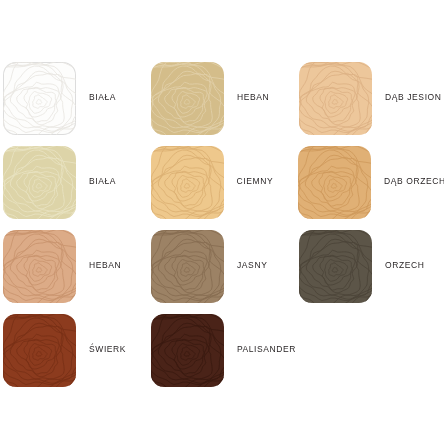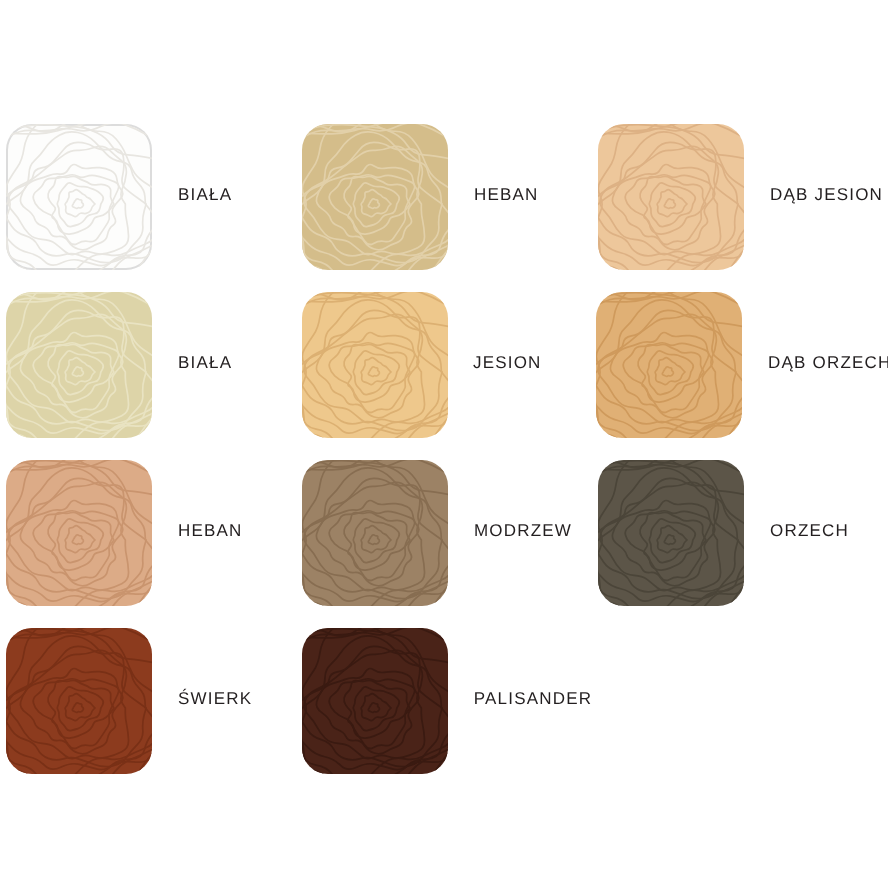--- a/index.html
+++ b/index.html
@@ -160,21 +160,21 @@
             <path d="M70.06,40.00 Q70.06,40.00 69.08,43.52 Q68.09,47.04 68.41,51.16 Q68.72,55.28 65.75,58.20 Q62.79,61.12 60.30,64.61 Q57.80,68.10 53.28,69.02 Q48.76,69.93 44.19,68.25 Q39.63,66.57 36.16,65.43 Q32.69,64.29 28.69,65.41 Q24.70,66.52 21.10,65.18 Q17.51,63.84 15.81,60.55 Q14.11,57.26 9.61,55.84 Q5.11,54.43 2.84,51.10 Q0.58,47.77 -1.68,43.88 Q-3.95,40.00 -0.33,36.41 Q3.30,32.83 8.21,31.07 Q13.12,29.32 13.51,25.94 Q13.89,22.57 17.70,21.95 Q21.51,21.32 23.70,18.80 Q25.89,16.27 28.84,12.73 Q31.80,9.20 36.00,9.21 Q40.20,9.23 43.75,11.36 Q47.30,13.50 52.65,12.57 Q58.00,11.64 58.68,16.61 Q59.36,21.59 58.30,25.83 Q57.25,30.08 59.63,32.19 Q62.01,34.30 66.03,37.15 Z" fill="none" stroke="#dcb072" stroke-width="0.85"></path>
             <path d="M69.71,40.00 Q69.71,40.00 73.31,44.49 Q76.90,48.97 73.62,52.50 Q70.33,56.03 69.28,60.72 Q68.23,65.41 62.08,65.55 Q55.93,65.69 52.73,68.72 Q49.53,71.75 44.74,70.32 Q39.94,68.89 36.11,68.09 Q32.28,67.28 27.34,69.60 Q22.39,71.92 19.30,68.72 Q16.20,65.52 11.36,64.38 Q6.51,63.25 3.26,60.03 Q0.01,56.81 -3.27,53.07 Q-6.56,49.33 -3.65,44.67 Q-0.73,40.00 3.94,37.00 Q8.61,33.99 10.02,31.26 Q11.42,28.52 11.52,24.65 Q11.62,20.78 14.38,18.23 Q17.14,15.68 19.76,11.87 Q22.38,8.05 26.68,5.63 Q30.98,3.20 35.86,4.26 Q40.73,5.32 44.26,8.83 Q47.78,12.35 50.40,15.21 Q53.02,18.06 57.50,18.79 Q61.98,19.52 62.77,23.33 Q63.56,27.13 66.40,29.92 Q69.24,32.71 69.48,36.35 Z" fill="none" stroke="#dcb072" stroke-width="0.85"></path>
             <path d="M86.27,40.00 Q86.27,40.00 81.37,44.44 Q76.48,48.88 75.57,53.47 Q74.66,58.06 69.45,60.16 Q64.24,62.26 60.32,64.28 Q56.40,66.30 51.42,65.40 Q46.45,64.51 43.12,66.13 Q39.79,67.74 35.36,72.41 Q30.94,77.09 25.04,78.32 Q19.15,79.54 16.13,74.53 Q13.11,69.51 7.07,68.54 Q1.03,67.57 0.35,62.27 Q-0.33,56.97 -0.53,52.51 Q-0.74,48.06 1.13,44.03 Q2.99,40.00 1.06,35.96 Q-0.87,31.91 1.30,28.36 Q3.48,24.81 5.80,21.42 Q8.13,18.03 9.01,12.18 Q9.89,6.34 13.87,1.87 Q17.84,-2.60 23.84,-3.90 Q29.83,-5.21 35.39,-0.72 Q40.95,3.76 46.25,3.62 Q51.56,3.48 54.94,7.35 Q58.32,11.22 60.00,15.49 Q61.68,19.75 63.39,23.08 Q65.09,26.41 69.17,29.12 Q73.26,31.83 79.76,35.91 Z" fill="none" stroke="#dcb072" stroke-width="0.85"></path>
             <path d="M82.37,40.00 Q82.37,40.00 84.51,45.55 Q86.65,51.11 81.74,55.09 Q76.83,59.07 74.03,63.42 Q71.22,67.77 63.77,66.98 Q56.32,66.19 52.89,68.90 Q49.47,71.60 45.22,74.04 Q40.98,76.48 35.86,77.47 Q30.75,78.46 23.32,82.82 Q15.89,87.19 11.02,82.83 Q6.16,78.47 1.70,74.51 Q-2.77,70.56 -3.85,64.84 Q-4.93,59.11 -2.31,53.47 Q0.30,47.83 -1.84,43.92 Q-3.99,40.00 -1.49,36.16 Q1.01,32.33 -2.77,26.23 Q-6.56,20.13 -6.09,13.65 Q-5.63,7.18 0.18,4.24 Q5.99,1.31 12.50,0.72 Q19.00,0.12 24.84,0.54 Q30.67,0.95 35.91,1.59 Q41.15,2.22 45.67,4.46 Q50.19,6.70 52.80,10.84 Q55.40,14.99 60.97,15.46 Q66.54,15.92 73.92,17.39 Q81.29,18.85 84.69,23.71 Q88.09,28.58 85.23,34.29 Z" fill="none" stroke="#dcb072" stroke-width="0.85"></path>
             <path d="M89.77,40.00 Q89.77,40.00 86.69,45.22 Q83.61,50.44 80.12,54.71 Q76.63,58.97 71.55,61.50 Q66.47,64.02 62.01,65.91 Q57.56,67.79 54.41,71.80 Q51.26,75.81 46.73,80.57 Q42.19,85.33 35.34,90.16 Q28.50,94.98 21.74,92.14 Q14.99,89.30 8.97,85.96 Q2.95,82.61 2.16,74.96 Q1.37,67.30 -2.86,63.71 Q-7.09,60.12 -5.80,54.50 Q-4.50,48.88 -3.83,44.44 Q-3.16,40.00 -10.65,34.06 Q-18.14,28.13 -14.13,23.29 Q-10.13,18.46 -6.71,13.74 Q-3.30,9.02 1.93,5.91 Q7.15,2.80 13.83,3.24 Q20.52,3.68 25.65,2.70 Q30.78,1.73 35.82,3.03 Q40.87,4.32 47.34,1.27 Q53.80,-1.77 59.50,0.29 Q65.20,2.36 70.56,5.45 Q75.92,8.53 80.74,12.69 Q85.56,16.86 84.78,23.16 Q84.00,29.47 86.89,34.74 Z" fill="none" stroke="#dcb072" stroke-width="0.85"></path>
             <path d="M87.67,40.00 Q87.67,40.00 82.31,44.49 Q76.95,48.98 76.76,53.96 Q76.56,58.94 73.18,62.80 Q69.81,66.65 66.80,71.24 Q63.80,75.84 60.27,82.26 Q56.75,88.68 50.11,91.75 Q43.48,94.82 36.40,91.89 Q29.32,88.97 22.51,88.30 Q15.70,87.62 10.76,83.26 Q5.82,78.90 3.47,73.20 Q1.11,67.50 0.91,61.99 Q0.71,56.48 -1.85,52.67 Q-4.41,48.86 -11.54,44.43 Q-18.67,40.00 -19.87,33.74 Q-21.07,27.48 -16.04,22.77 Q-11.00,18.05 -10.27,11.08 Q-9.53,4.11 -0.29,4.61 Q8.94,5.12 14.96,4.94 Q20.98,4.75 25.89,3.35 Q30.81,1.95 36.18,0.64 Q41.55,-0.67 48.36,-2.82 Q55.16,-4.96 63.76,-5.92 Q72.36,-6.88 79.04,-3.03 Q85.71,0.81 85.38,8.95 Q85.05,17.09 84.56,23.28 Q84.06,29.46 85.86,34.73 Z" fill="none" stroke="#dcb072" stroke-width="0.85"></path>
             <path d="M93.04,40.00 Q93.04,40.00 92.86,46.22 Q92.68,52.43 90.26,58.32 Q87.84,64.21 85.22,70.47 Q82.59,76.73 77.60,81.97 Q72.62,87.20 67.26,93.99 Q61.90,100.77 52.33,95.16 Q42.76,89.56 35.98,89.69 Q29.20,89.81 22.67,88.20 Q16.14,86.59 13.96,78.91 Q11.77,71.23 4.22,71.12 Q-3.33,71.00 -6.63,66.23 Q-9.93,61.45 -14.32,56.72 Q-18.70,52.00 -27.50,46.00 Q-36.31,40.00 -32.93,32.81 Q-29.54,25.62 -21.99,21.04 Q-14.43,16.45 -12.01,10.26 Q-9.58,4.06 -2.70,1.53 Q4.19,-1.01 12.77,2.30 Q21.34,5.61 25.85,2.14 Q30.36,-1.32 36.16,-2.48 Q41.95,-3.63 49.37,-6.20 Q56.79,-8.77 62.79,-5.52 Q68.79,-2.27 75.28,0.82 Q81.77,3.92 86.09,9.25 Q90.42,14.58 90.58,21.29 Q90.74,27.99 91.89,34.00 Z" fill="none" stroke="#dcb072" stroke-width="0.85"></path>
             <path d="M90.08,40.00 Q90.08,40.00 94.66,46.93 Q99.23,53.87 92.03,58.34 Q84.83,62.80 84.97,70.76 Q85.11,78.71 78.44,82.41 Q71.77,86.11 64.90,88.91 Q58.04,91.71 50.45,90.97 Q42.85,90.23 36.16,89.06 Q29.46,87.89 24.49,83.29 Q19.51,78.69 13.26,78.03 Q7.01,77.37 2.32,73.81 Q-2.38,70.26 -11.18,68.20 Q-19.98,66.14 -24.08,60.11 Q-28.19,54.08 -34.34,47.04 Q-40.48,40.00 -34.53,32.92 Q-28.59,25.83 -23.59,20.17 Q-18.59,14.51 -14.89,8.65 Q-11.20,2.79 -3.67,0.68 Q3.85,-1.44 10.58,-2.64 Q17.31,-3.84 22.73,-10.71 Q28.14,-17.57 36.06,-17.97 Q43.97,-18.37 51.65,-16.56 Q59.33,-14.74 69.01,-14.88 Q78.69,-15.03 80.13,-5.48 Q81.58,4.07 85.99,9.33 Q90.40,14.59 89.05,21.63 Q87.71,28.66 88.89,34.33 Z" fill="none" stroke="#dcb072" stroke-width="0.85"></path>
           </svg>
         </div>
-        <div class="label">JESION</div>
+        <div class="label">CIEMNY</div>
       </div>
       <div class="cell">
         <div class="swatch" style="background: rgb(224, 176, 117);">
           <svg viewBox="0 0 73 73" preserveAspectRatio="none">
             <path d="M38.59,40.00 Q38.59,40.00 38.69,40.31 Q38.80,40.61 38.58,40.86 Q38.35,41.10 38.19,41.34 Q38.02,41.59 37.76,41.76 Q37.50,41.93 37.18,41.98 Q36.86,42.02 36.55,41.86 Q36.23,41.70 35.96,41.98 Q35.69,42.25 35.40,42.17 Q35.11,42.08 34.81,42.00 Q34.52,41.91 34.24,41.76 Q33.96,41.61 33.57,41.46 Q33.19,41.31 33.16,40.97 Q33.13,40.63 33.43,40.32 Q33.73,40.00 33.72,39.75 Q33.71,39.50 33.96,39.33 Q34.20,39.16 34.19,38.86 Q34.18,38.57 34.45,38.46 Q34.73,38.36 34.86,38.01 Q35.00,37.66 35.33,37.54 Q35.65,37.42 35.99,37.52 Q36.32,37.63 36.59,37.81 Q36.86,37.99 37.24,37.95 Q37.62,37.91 37.81,38.17 Q37.99,38.43 37.86,38.81 Q37.72,39.20 37.98,39.35 Q38.24,39.51 38.42,39.75 Z" fill="none" stroke="#cf9a5c" stroke-width="0.85"></path>
             <path d="M44.47,40.00 Q44.47,40.00 43.71,40.76 Q42.95,41.53 42.76,42.30 Q42.57,43.07 41.95,43.63 Q41.32,44.19 40.56,44.55 Q39.80,44.90 38.87,44.73 Q37.94,44.56 37.29,44.62 Q36.64,44.68 35.87,45.64 Q35.10,46.59 34.30,46.22 Q33.51,45.85 32.73,45.53 Q31.95,45.22 31.03,44.93 Q30.10,44.65 29.92,43.79 Q29.73,42.93 29.93,42.11 Q30.12,41.29 29.70,40.65 Q29.28,40.00 29.93,39.41 Q30.58,38.81 30.73,38.21 Q30.87,37.61 31.26,37.09 Q31.64,36.56 31.48,35.27 Q31.33,33.98 32.38,33.98 Q33.44,33.99 34.21,33.24 Q34.98,32.49 35.92,33.08 Q36.86,33.67 37.50,34.34 Q38.13,35.00 38.83,35.22 Q39.54,35.44 39.90,36.04 Q40.27,36.64 41.14,36.91 Q42.02,37.19 42.52,37.83 Q43.02,38.46 43.74,39.23 Z" fill="none" stroke="#cf9a5c" stroke-width="0.85"></path>
             <path d="M47.43,40.00 Q47.43,40.00 47.20,41.20 Q46.98,42.41 46.39,43.49 Q45.80,44.58 44.20,44.89 Q42.59,45.20 41.59,45.55 Q40.58,45.91 39.97,46.88 Q39.35,47.86 38.35,48.87 Q37.35,49.88 35.94,50.32 Q34.53,50.75 32.78,51.20 Q31.03,51.65 30.11,50.22 Q29.18,48.79 28.20,47.86 Q27.22,46.92 26.81,45.70 Q26.40,44.49 26.49,43.27 Q26.59,42.06 25.96,41.03 Q25.33,40.00 25.91,38.96 Q26.49,37.91 26.49,36.73 Q26.48,35.56 27.04,34.47 Q27.60,33.38 28.47,32.39 Q29.33,31.41 30.32,30.19 Q31.30,28.97 33.02,29.90 Q34.75,30.84 35.96,31.12 Q37.17,31.40 38.46,31.30 Q39.75,31.19 40.94,31.65 Q42.13,32.10 43.48,32.57 Q44.84,33.03 46.06,33.88 Q47.28,34.73 48.19,35.93 Q49.09,37.13 48.26,38.56 Z" fill="none" stroke="#cf9a5c" stroke-width="0.85"></path>
             <path d="M53.93,40.00 Q53.93,40.00 52.74,41.71 Q51.56,43.41 50.06,44.64 Q48.57,45.87 46.41,46.19 Q44.25,46.50 43.74,47.92 Q43.24,49.33 42.13,50.55 Q41.01,51.76 39.41,52.50 Q37.81,53.25 35.89,54.06 Q33.97,54.88 31.76,55.02 Q29.54,55.16 27.81,53.97 Q26.08,52.79 25.88,50.46 Q25.68,48.14 23.89,47.31 Q22.10,46.49 23.74,44.41 Q25.38,42.33 24.07,41.16 Q22.76,40.00 21.76,38.33 Q20.76,36.66 21.09,34.92 Q21.42,33.19 22.88,32.00 Q24.34,30.81 24.66,28.31 Q24.99,25.80 27.71,26.38 Q30.44,26.95 32.25,26.37 Q34.06,25.79 35.86,26.82 Q37.66,27.86 39.16,28.45 Q40.67,29.04 41.91,29.91 Q43.15,30.78 46.00,30.33 Q48.85,29.87 50.80,31.02 Q52.74,32.18 52.33,34.34 Q51.92,36.51 52.92,38.25 Z" fill="none" stroke="#cf9a5c" stroke-width="0.85"></path>
             <path d="M52.63,40.00 Q52.63,40.00 51.90,41.66 Q51.17,43.33 51.58,45.40 Q52.00,47.47 50.96,49.22 Q49.91,50.97 48.65,52.82 Q47.38,54.67 45.80,56.97 Q44.22,59.28 41.35,58.75 Q38.49,58.21 35.79,59.72 Q33.10,61.23 31.22,58.42 Q29.34,55.62 28.11,53.69 Q26.88,51.76 25.90,50.24 Q24.93,48.73 24.23,47.27 Q23.54,45.82 20.98,44.84 Q18.42,43.86 16.36,41.93 Q14.31,40.00 13.73,37.49 Q13.14,34.99 15.61,33.31 Q18.08,31.63 18.91,29.41 Q19.75,27.19 22.92,27.20 Q26.08,27.22 28.05,26.59 Q30.01,25.96 31.99,25.51 Q33.96,25.07 35.86,26.12 Q37.75,27.17 40.00,26.26 Q42.24,25.35 44.47,25.79 Q46.69,26.22 49.10,26.99 Q51.52,27.77 54.38,28.92 Q57.25,30.08 55.92,33.00 Q54.59,35.92 53.61,37.96 Z" fill="none" stroke="#cf9a5c" stroke-width="0.85"></path>
             <path d="M54.91,40.00 Q54.91,40.00 53.68,41.80 Q52.44,43.61 54.07,46.40 Q55.70,49.20 53.53,50.65 Q51.36,52.11 50.80,55.23 Q50.24,58.36 47.43,59.29 Q44.61,60.21 41.91,61.86 Q39.21,63.51 36.14,62.52 Q33.06,61.53 31.15,58.71 Q29.23,55.89 26.17,56.25 Q23.11,56.62 21.97,54.29 Q20.84,51.95 17.93,50.87 Q15.03,49.79 14.29,47.36 Q13.55,44.92 10.06,42.46 Q6.56,40.00 7.34,36.94 Q8.11,33.88 9.97,31.30 Q11.83,28.71 15.48,27.71 Q19.13,26.70 21.63,25.70 Q24.13,24.69 26.95,25.04 Q29.77,25.39 31.46,22.26 Q33.15,19.13 35.76,20.86 Q38.38,22.59 41.08,22.15 Q43.79,21.72 46.87,21.86 Q49.96,22.01 52.58,23.43 Q55.21,24.86 55.49,27.81 Q55.77,30.76 57.59,32.82 Q59.41,34.87 57.16,37.43 Z" fill="none" stroke="#cf9a5c" stroke-width="0.85"></path>
@@ -228,21 +228,21 @@
             <path d="M70.06,40.00 Q70.06,40.00 69.08,43.52 Q68.09,47.04 68.41,51.16 Q68.72,55.28 65.75,58.20 Q62.79,61.12 60.30,64.61 Q57.80,68.10 53.28,69.02 Q48.76,69.93 44.19,68.25 Q39.63,66.57 36.16,65.43 Q32.69,64.29 28.69,65.41 Q24.70,66.52 21.10,65.18 Q17.51,63.84 15.81,60.55 Q14.11,57.26 9.61,55.84 Q5.11,54.43 2.84,51.10 Q0.58,47.77 -1.68,43.88 Q-3.95,40.00 -0.33,36.41 Q3.30,32.83 8.21,31.07 Q13.12,29.32 13.51,25.94 Q13.89,22.57 17.70,21.95 Q21.51,21.32 23.70,18.80 Q25.89,16.27 28.84,12.73 Q31.80,9.20 36.00,9.21 Q40.20,9.23 43.75,11.36 Q47.30,13.50 52.65,12.57 Q58.00,11.64 58.68,16.61 Q59.36,21.59 58.30,25.83 Q57.25,30.08 59.63,32.19 Q62.01,34.30 66.03,37.15 Z" fill="none" stroke="#876d51" stroke-width="0.85"></path>
             <path d="M69.71,40.00 Q69.71,40.00 73.31,44.49 Q76.90,48.97 73.62,52.50 Q70.33,56.03 69.28,60.72 Q68.23,65.41 62.08,65.55 Q55.93,65.69 52.73,68.72 Q49.53,71.75 44.74,70.32 Q39.94,68.89 36.11,68.09 Q32.28,67.28 27.34,69.60 Q22.39,71.92 19.30,68.72 Q16.20,65.52 11.36,64.38 Q6.51,63.25 3.26,60.03 Q0.01,56.81 -3.27,53.07 Q-6.56,49.33 -3.65,44.67 Q-0.73,40.00 3.94,37.00 Q8.61,33.99 10.02,31.26 Q11.42,28.52 11.52,24.65 Q11.62,20.78 14.38,18.23 Q17.14,15.68 19.76,11.87 Q22.38,8.05 26.68,5.63 Q30.98,3.20 35.86,4.26 Q40.73,5.32 44.26,8.83 Q47.78,12.35 50.40,15.21 Q53.02,18.06 57.50,18.79 Q61.98,19.52 62.77,23.33 Q63.56,27.13 66.40,29.92 Q69.24,32.71 69.48,36.35 Z" fill="none" stroke="#876d51" stroke-width="0.85"></path>
             <path d="M86.27,40.00 Q86.27,40.00 81.37,44.44 Q76.48,48.88 75.57,53.47 Q74.66,58.06 69.45,60.16 Q64.24,62.26 60.32,64.28 Q56.40,66.30 51.42,65.40 Q46.45,64.51 43.12,66.13 Q39.79,67.74 35.36,72.41 Q30.94,77.09 25.04,78.32 Q19.15,79.54 16.13,74.53 Q13.11,69.51 7.07,68.54 Q1.03,67.57 0.35,62.27 Q-0.33,56.97 -0.53,52.51 Q-0.74,48.06 1.13,44.03 Q2.99,40.00 1.06,35.96 Q-0.87,31.91 1.30,28.36 Q3.48,24.81 5.80,21.42 Q8.13,18.03 9.01,12.18 Q9.89,6.34 13.87,1.87 Q17.84,-2.60 23.84,-3.90 Q29.83,-5.21 35.39,-0.72 Q40.95,3.76 46.25,3.62 Q51.56,3.48 54.94,7.35 Q58.32,11.22 60.00,15.49 Q61.68,19.75 63.39,23.08 Q65.09,26.41 69.17,29.12 Q73.26,31.83 79.76,35.91 Z" fill="none" stroke="#876d51" stroke-width="0.85"></path>
             <path d="M82.37,40.00 Q82.37,40.00 84.51,45.55 Q86.65,51.11 81.74,55.09 Q76.83,59.07 74.03,63.42 Q71.22,67.77 63.77,66.98 Q56.32,66.19 52.89,68.90 Q49.47,71.60 45.22,74.04 Q40.98,76.48 35.86,77.47 Q30.75,78.46 23.32,82.82 Q15.89,87.19 11.02,82.83 Q6.16,78.47 1.70,74.51 Q-2.77,70.56 -3.85,64.84 Q-4.93,59.11 -2.31,53.47 Q0.30,47.83 -1.84,43.92 Q-3.99,40.00 -1.49,36.16 Q1.01,32.33 -2.77,26.23 Q-6.56,20.13 -6.09,13.65 Q-5.63,7.18 0.18,4.24 Q5.99,1.31 12.50,0.72 Q19.00,0.12 24.84,0.54 Q30.67,0.95 35.91,1.59 Q41.15,2.22 45.67,4.46 Q50.19,6.70 52.80,10.84 Q55.40,14.99 60.97,15.46 Q66.54,15.92 73.92,17.39 Q81.29,18.85 84.69,23.71 Q88.09,28.58 85.23,34.29 Z" fill="none" stroke="#876d51" stroke-width="0.85"></path>
             <path d="M89.77,40.00 Q89.77,40.00 86.69,45.22 Q83.61,50.44 80.12,54.71 Q76.63,58.97 71.55,61.50 Q66.47,64.02 62.01,65.91 Q57.56,67.79 54.41,71.80 Q51.26,75.81 46.73,80.57 Q42.19,85.33 35.34,90.16 Q28.50,94.98 21.74,92.14 Q14.99,89.30 8.97,85.96 Q2.95,82.61 2.16,74.96 Q1.37,67.30 -2.86,63.71 Q-7.09,60.12 -5.80,54.50 Q-4.50,48.88 -3.83,44.44 Q-3.16,40.00 -10.65,34.06 Q-18.14,28.13 -14.13,23.29 Q-10.13,18.46 -6.71,13.74 Q-3.30,9.02 1.93,5.91 Q7.15,2.80 13.83,3.24 Q20.52,3.68 25.65,2.70 Q30.78,1.73 35.82,3.03 Q40.87,4.32 47.34,1.27 Q53.80,-1.77 59.50,0.29 Q65.20,2.36 70.56,5.45 Q75.92,8.53 80.74,12.69 Q85.56,16.86 84.78,23.16 Q84.00,29.47 86.89,34.74 Z" fill="none" stroke="#876d51" stroke-width="0.85"></path>
             <path d="M87.67,40.00 Q87.67,40.00 82.31,44.49 Q76.95,48.98 76.76,53.96 Q76.56,58.94 73.18,62.80 Q69.81,66.65 66.80,71.24 Q63.80,75.84 60.27,82.26 Q56.75,88.68 50.11,91.75 Q43.48,94.82 36.40,91.89 Q29.32,88.97 22.51,88.30 Q15.70,87.62 10.76,83.26 Q5.82,78.90 3.47,73.20 Q1.11,67.50 0.91,61.99 Q0.71,56.48 -1.85,52.67 Q-4.41,48.86 -11.54,44.43 Q-18.67,40.00 -19.87,33.74 Q-21.07,27.48 -16.04,22.77 Q-11.00,18.05 -10.27,11.08 Q-9.53,4.11 -0.29,4.61 Q8.94,5.12 14.96,4.94 Q20.98,4.75 25.89,3.35 Q30.81,1.95 36.18,0.64 Q41.55,-0.67 48.36,-2.82 Q55.16,-4.96 63.76,-5.92 Q72.36,-6.88 79.04,-3.03 Q85.71,0.81 85.38,8.95 Q85.05,17.09 84.56,23.28 Q84.06,29.46 85.86,34.73 Z" fill="none" stroke="#876d51" stroke-width="0.85"></path>
             <path d="M93.04,40.00 Q93.04,40.00 92.86,46.22 Q92.68,52.43 90.26,58.32 Q87.84,64.21 85.22,70.47 Q82.59,76.73 77.60,81.97 Q72.62,87.20 67.26,93.99 Q61.90,100.77 52.33,95.16 Q42.76,89.56 35.98,89.69 Q29.20,89.81 22.67,88.20 Q16.14,86.59 13.96,78.91 Q11.77,71.23 4.22,71.12 Q-3.33,71.00 -6.63,66.23 Q-9.93,61.45 -14.32,56.72 Q-18.70,52.00 -27.50,46.00 Q-36.31,40.00 -32.93,32.81 Q-29.54,25.62 -21.99,21.04 Q-14.43,16.45 -12.01,10.26 Q-9.58,4.06 -2.70,1.53 Q4.19,-1.01 12.77,2.30 Q21.34,5.61 25.85,2.14 Q30.36,-1.32 36.16,-2.48 Q41.95,-3.63 49.37,-6.20 Q56.79,-8.77 62.79,-5.52 Q68.79,-2.27 75.28,0.82 Q81.77,3.92 86.09,9.25 Q90.42,14.58 90.58,21.29 Q90.74,27.99 91.89,34.00 Z" fill="none" stroke="#876d51" stroke-width="0.85"></path>
             <path d="M90.08,40.00 Q90.08,40.00 94.66,46.93 Q99.23,53.87 92.03,58.34 Q84.83,62.80 84.97,70.76 Q85.11,78.71 78.44,82.41 Q71.77,86.11 64.90,88.91 Q58.04,91.71 50.45,90.97 Q42.85,90.23 36.16,89.06 Q29.46,87.89 24.49,83.29 Q19.51,78.69 13.26,78.03 Q7.01,77.37 2.32,73.81 Q-2.38,70.26 -11.18,68.20 Q-19.98,66.14 -24.08,60.11 Q-28.19,54.08 -34.34,47.04 Q-40.48,40.00 -34.53,32.92 Q-28.59,25.83 -23.59,20.17 Q-18.59,14.51 -14.89,8.65 Q-11.20,2.79 -3.67,0.68 Q3.85,-1.44 10.58,-2.64 Q17.31,-3.84 22.73,-10.71 Q28.14,-17.57 36.06,-17.97 Q43.97,-18.37 51.65,-16.56 Q59.33,-14.74 69.01,-14.88 Q78.69,-15.03 80.13,-5.48 Q81.58,4.07 85.99,9.33 Q90.40,14.59 89.05,21.63 Q87.71,28.66 88.89,34.33 Z" fill="none" stroke="#876d51" stroke-width="0.85"></path>
           </svg>
         </div>
-        <div class="label">MODRZEW</div>
+        <div class="label">JASNY</div>
       </div>
       <div class="cell">
         <div class="swatch" style="background: rgb(92, 85, 72);">
           <svg viewBox="0 0 73 73" preserveAspectRatio="none">
             <path d="M38.59,40.00 Q38.59,40.00 38.69,40.31 Q38.80,40.61 38.58,40.86 Q38.35,41.10 38.19,41.34 Q38.02,41.59 37.76,41.76 Q37.50,41.93 37.18,41.98 Q36.86,42.02 36.55,41.86 Q36.23,41.70 35.96,41.98 Q35.69,42.25 35.40,42.17 Q35.11,42.08 34.81,42.00 Q34.52,41.91 34.24,41.76 Q33.96,41.61 33.57,41.46 Q33.19,41.31 33.16,40.97 Q33.13,40.63 33.43,40.32 Q33.73,40.00 33.72,39.75 Q33.71,39.50 33.96,39.33 Q34.20,39.16 34.19,38.86 Q34.18,38.57 34.45,38.46 Q34.73,38.36 34.86,38.01 Q35.00,37.66 35.33,37.54 Q35.65,37.42 35.99,37.52 Q36.32,37.63 36.59,37.81 Q36.86,37.99 37.24,37.95 Q37.62,37.91 37.81,38.17 Q37.99,38.43 37.86,38.81 Q37.72,39.20 37.98,39.35 Q38.24,39.51 38.42,39.75 Z" fill="none" stroke="#4b4539" stroke-width="0.85"></path>
             <path d="M44.47,40.00 Q44.47,40.00 43.71,40.76 Q42.95,41.53 42.76,42.30 Q42.57,43.07 41.95,43.63 Q41.32,44.19 40.56,44.55 Q39.80,44.90 38.87,44.73 Q37.94,44.56 37.29,44.62 Q36.64,44.68 35.87,45.64 Q35.10,46.59 34.30,46.22 Q33.51,45.85 32.73,45.53 Q31.95,45.22 31.03,44.93 Q30.10,44.65 29.92,43.79 Q29.73,42.93 29.93,42.11 Q30.12,41.29 29.70,40.65 Q29.28,40.00 29.93,39.41 Q30.58,38.81 30.73,38.21 Q30.87,37.61 31.26,37.09 Q31.64,36.56 31.48,35.27 Q31.33,33.98 32.38,33.98 Q33.44,33.99 34.21,33.24 Q34.98,32.49 35.92,33.08 Q36.86,33.67 37.50,34.34 Q38.13,35.00 38.83,35.22 Q39.54,35.44 39.90,36.04 Q40.27,36.64 41.14,36.91 Q42.02,37.19 42.52,37.83 Q43.02,38.46 43.74,39.23 Z" fill="none" stroke="#4b4539" stroke-width="0.85"></path>
             <path d="M47.43,40.00 Q47.43,40.00 47.20,41.20 Q46.98,42.41 46.39,43.49 Q45.80,44.58 44.20,44.89 Q42.59,45.20 41.59,45.55 Q40.58,45.91 39.97,46.88 Q39.35,47.86 38.35,48.87 Q37.35,49.88 35.94,50.32 Q34.53,50.75 32.78,51.20 Q31.03,51.65 30.11,50.22 Q29.18,48.79 28.20,47.86 Q27.22,46.92 26.81,45.70 Q26.40,44.49 26.49,43.27 Q26.59,42.06 25.96,41.03 Q25.33,40.00 25.91,38.96 Q26.49,37.91 26.49,36.73 Q26.48,35.56 27.04,34.47 Q27.60,33.38 28.47,32.39 Q29.33,31.41 30.32,30.19 Q31.30,28.97 33.02,29.90 Q34.75,30.84 35.96,31.12 Q37.17,31.40 38.46,31.30 Q39.75,31.19 40.94,31.65 Q42.13,32.10 43.48,32.57 Q44.84,33.03 46.06,33.88 Q47.28,34.73 48.19,35.93 Q49.09,37.13 48.26,38.56 Z" fill="none" stroke="#4b4539" stroke-width="0.85"></path>
             <path d="M53.93,40.00 Q53.93,40.00 52.74,41.71 Q51.56,43.41 50.06,44.64 Q48.57,45.87 46.41,46.19 Q44.25,46.50 43.74,47.92 Q43.24,49.33 42.13,50.55 Q41.01,51.76 39.41,52.50 Q37.81,53.25 35.89,54.06 Q33.97,54.88 31.76,55.02 Q29.54,55.16 27.81,53.97 Q26.08,52.79 25.88,50.46 Q25.68,48.14 23.89,47.31 Q22.10,46.49 23.74,44.41 Q25.38,42.33 24.07,41.16 Q22.76,40.00 21.76,38.33 Q20.76,36.66 21.09,34.92 Q21.42,33.19 22.88,32.00 Q24.34,30.81 24.66,28.31 Q24.99,25.80 27.71,26.38 Q30.44,26.95 32.25,26.37 Q34.06,25.79 35.86,26.82 Q37.66,27.86 39.16,28.45 Q40.67,29.04 41.91,29.91 Q43.15,30.78 46.00,30.33 Q48.85,29.87 50.80,31.02 Q52.74,32.18 52.33,34.34 Q51.92,36.51 52.92,38.25 Z" fill="none" stroke="#4b4539" stroke-width="0.85"></path>
             <path d="M52.63,40.00 Q52.63,40.00 51.90,41.66 Q51.17,43.33 51.58,45.40 Q52.00,47.47 50.96,49.22 Q49.91,50.97 48.65,52.82 Q47.38,54.67 45.80,56.97 Q44.22,59.28 41.35,58.75 Q38.49,58.21 35.79,59.72 Q33.10,61.23 31.22,58.42 Q29.34,55.62 28.11,53.69 Q26.88,51.76 25.90,50.24 Q24.93,48.73 24.23,47.27 Q23.54,45.82 20.98,44.84 Q18.42,43.86 16.36,41.93 Q14.31,40.00 13.73,37.49 Q13.14,34.99 15.61,33.31 Q18.08,31.63 18.91,29.41 Q19.75,27.19 22.92,27.20 Q26.08,27.22 28.05,26.59 Q30.01,25.96 31.99,25.51 Q33.96,25.07 35.86,26.12 Q37.75,27.17 40.00,26.26 Q42.24,25.35 44.47,25.79 Q46.69,26.22 49.10,26.99 Q51.52,27.77 54.38,28.92 Q57.25,30.08 55.92,33.00 Q54.59,35.92 53.61,37.96 Z" fill="none" stroke="#4b4539" stroke-width="0.85"></path>
             <path d="M54.91,40.00 Q54.91,40.00 53.68,41.80 Q52.44,43.61 54.07,46.40 Q55.70,49.20 53.53,50.65 Q51.36,52.11 50.80,55.23 Q50.24,58.36 47.43,59.29 Q44.61,60.21 41.91,61.86 Q39.21,63.51 36.14,62.52 Q33.06,61.53 31.15,58.71 Q29.23,55.89 26.17,56.25 Q23.11,56.62 21.97,54.29 Q20.84,51.95 17.93,50.87 Q15.03,49.79 14.29,47.36 Q13.55,44.92 10.06,42.46 Q6.56,40.00 7.34,36.94 Q8.11,33.88 9.97,31.30 Q11.83,28.71 15.48,27.71 Q19.13,26.70 21.63,25.70 Q24.13,24.69 26.95,25.04 Q29.77,25.39 31.46,22.26 Q33.15,19.13 35.76,20.86 Q38.38,22.59 41.08,22.15 Q43.79,21.72 46.87,21.86 Q49.96,22.01 52.58,23.43 Q55.21,24.86 55.49,27.81 Q55.77,30.76 57.59,32.82 Q59.41,34.87 57.16,37.43 Z" fill="none" stroke="#4b4539" stroke-width="0.85"></path>

